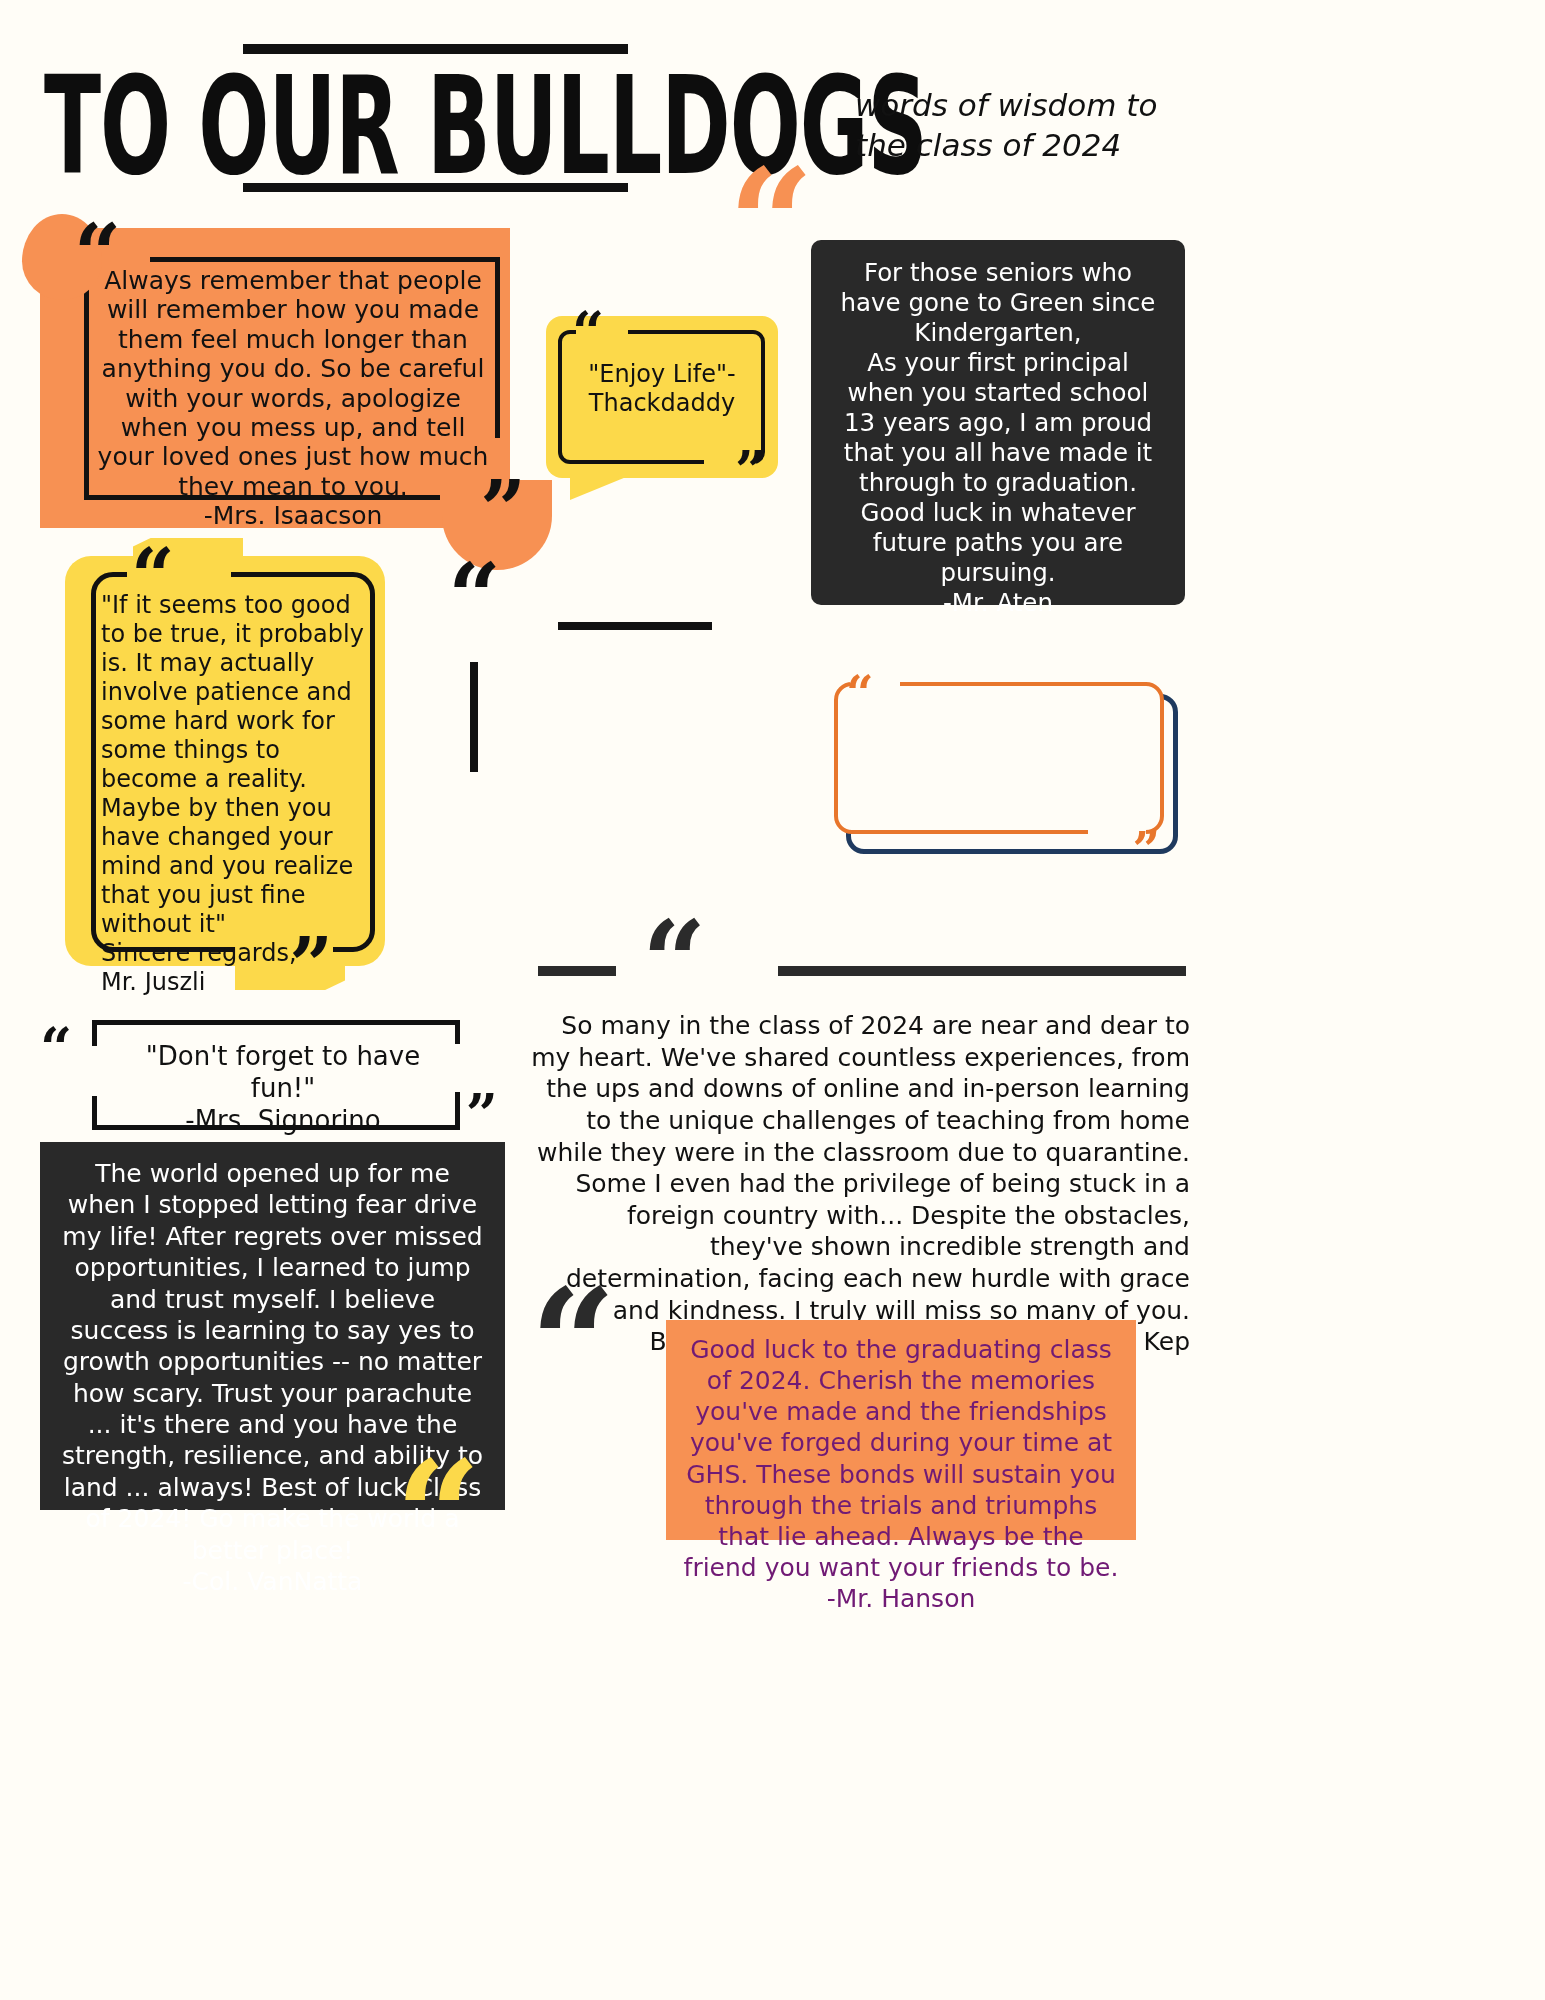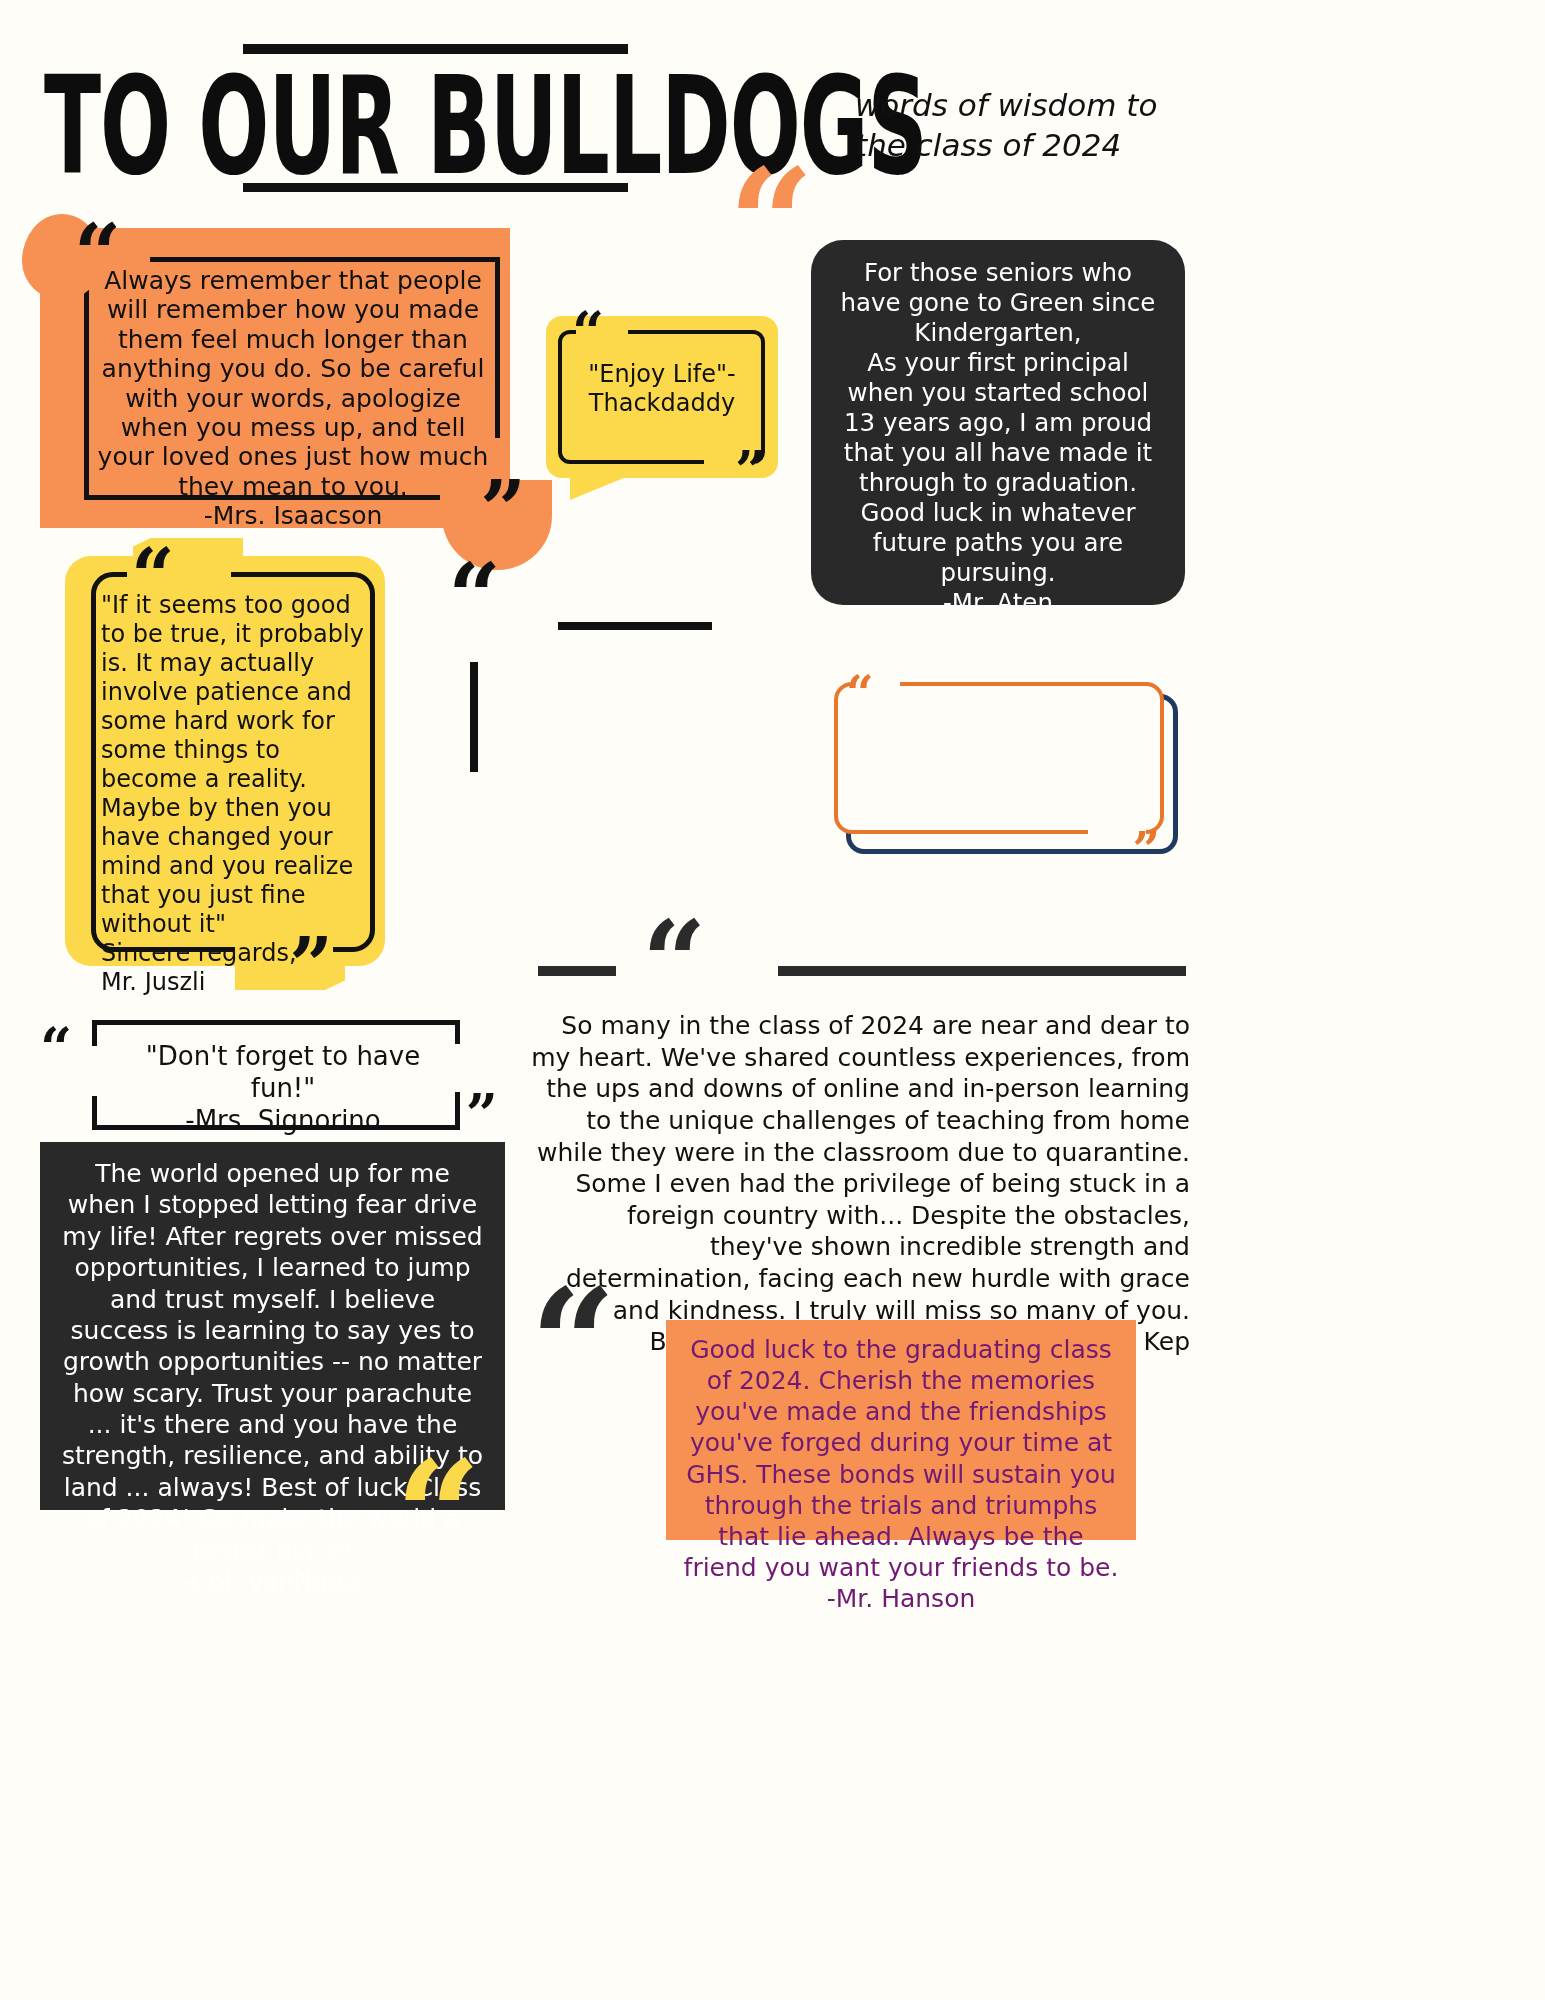--- a/index.html
+++ b/index.html
@@ -103,21 +103,21 @@
   #card-thackdaddy .open-q {
     position:absolute; left:26px; top:-4px; font-size:56px; color:#111; z-index:3;
   }
   #card-thackdaddy .close-q {
     position:absolute; right:12px; bottom:-13px; font-size:54px; color:#111; z-index:3;
   }
 
   
   #card-aten {
     left:811px; top:240px; width:374px; height:365px;
-    background:#292929; border-radius:32px;
+    background:#292929; border-radius:10px;
   }
   #card-aten .txt {
     position:absolute; left:22px; right:22px; top:18px;
     text-align:center; font-size:24.5px; line-height:1.225; color:#fff;
     font-family:"DejaVu Sans","Liberation Sans", sans-serif;
     white-space:pre-line;
   }
   #aten-quotes { left:728px; top:178px; width:130px; height:80px; }
   #aten-quotes .q { font-size:150px; color:#F79153; line-height:0.6; }
 

